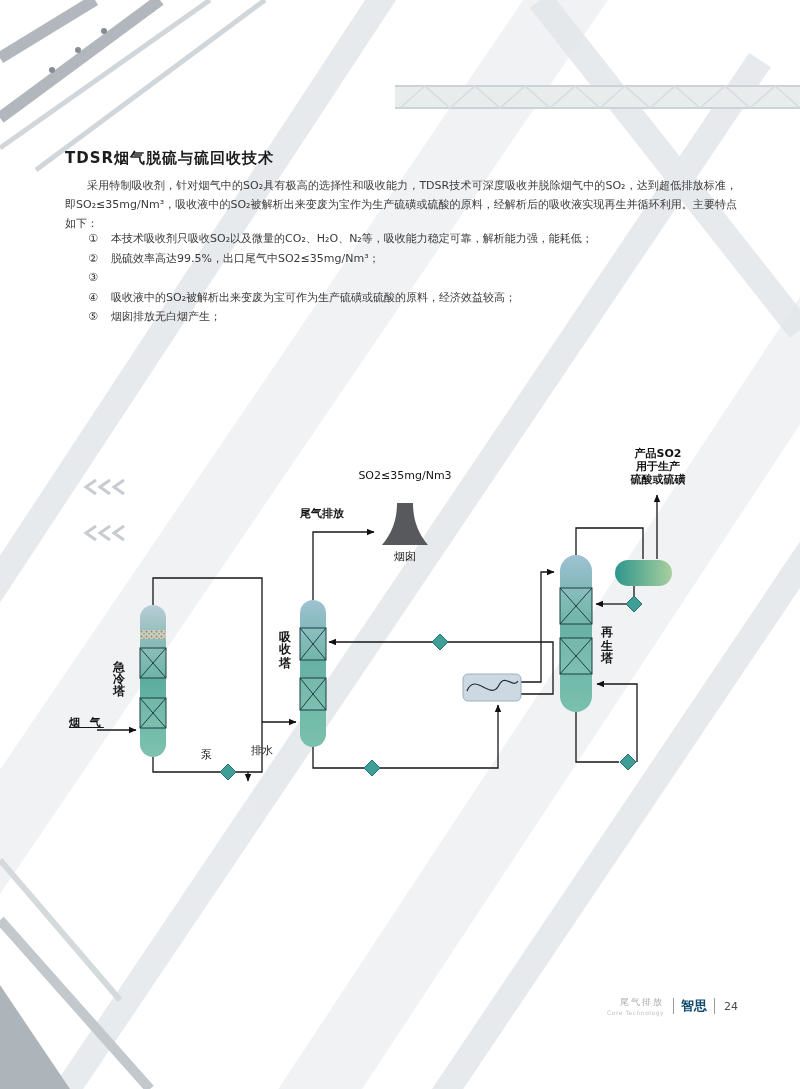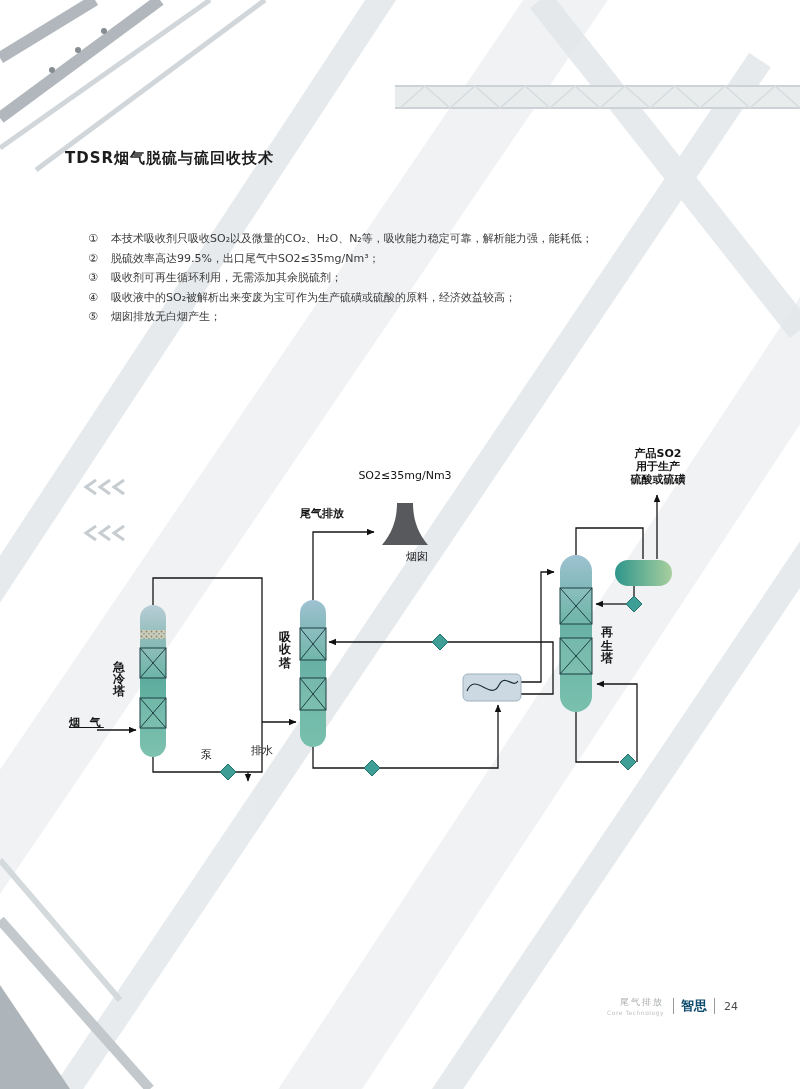--- a/index.html
+++ b/index.html
@@ -15,21 +15,21 @@
   .feat{display:flex;gap:7px;font-size:11px;line-height:19.5px;color:#3a3a3a;}
   .feat .marker{width:16px;flex:0 0 16px;color:#2e2e2e;}
 
   .diagram{position:absolute;left:0;top:0;width:780px;height:1089px;}
   .flow{position:absolute;left:60px;top:440px;width:650px;height:370px;}
 
   .lab{position:absolute;font-size:11px;line-height:13px;color:#141414;white-space:nowrap;}
   .product{left:612px;top:447px;width:92px;text-align:center;white-space:pre-line;font-weight:600;}
   .so2limit{left:344px;top:469px;width:122px;text-align:center;}
   .tailgas{left:300px;top:507px;font-weight:600;}
-  .chimneylab{left:382px;top:550px;width:46px;text-align:right;}
+  .chimneylab{left:382px;top:550px;width:46px;text-align:center;}
   .fluegas{left:69px;top:716px;letter-spacing:3px;font-weight:600;text-decoration:underline;}
   .pumplab{left:201px;top:748px;}
   .drainlab{left:251px;top:744px;}
   .vlab{position:absolute;writing-mode:vertical-rl;text-orientation:upright;
         letter-spacing:12px;font-size:12px;font-weight:600;color:#161616;}
   .quenchlab{left:110px;top:650px;}
   .absorblab{left:276px;top:622px;}
   .regenlab{left:598px;top:617px;}
 
   .footer{position:absolute;right:62px;top:996px;display:flex;align-items:center;gap:9px;}
@@ -80,33 +80,33 @@
     </g>
     <g stroke="#c6ccd0" stroke-width="3" fill="none">
       <path d="M96,480 L86,487 L96,494 M110,480 L100,487 L110,494 M124,480 L114,487 L124,494"></path>
       <path d="M96,526 L86,533 L96,540 M110,526 L100,533 L110,540 M124,526 L114,533 L124,540"></path>
     </g>
   </svg>
 
   <div class="content">
     <h1 class="title">TDSR烟气脱硫与硫回收技术</h1>
 
+    <p class="intro">采用特制吸收剂，针对烟气中的SO₂具有极高的选择性和吸收能力，TDSR技术可深度吸收并脱除烟气中的SO₂，达到超低排放标准，即SO₂≤35mg/Nm³，吸收液中的SO₂被解析出来变废为宝作为生产硫磺或硫酸的原料，经解析后的吸收液实现再生并循环利用。主要特点如下：</p>
 
     <div class="features">
       <div class="feat">
         <span class="marker">①</span>
         <span>本技术吸收剂只吸收SO₂以及微量的CO₂、H₂O、N₂等，吸收能力稳定可靠，解析能力强，能耗低；</span>
       </div>
       <div class="feat">
         <span class="marker">②</span>
         <span>脱硫效率高达99.5%，出口尾气中SO2≤35mg/Nm³；</span>
       </div>
       <div class="feat">
         <span class="marker">③</span>
-        <span>吸收剂可再生循环利用，无需添加其余脱硫剂；</span>
       </div>
       <div class="feat">
         <span class="marker">④</span>
         <span>吸收液中的SO₂被解析出来变废为宝可作为生产硫磺或硫酸的原料，经济效益较高；</span>
       </div>
       <div class="feat">
         <span class="marker">⑤</span>
         <span>烟囱排放无白烟产生；</span>
       </div>
     </div>

